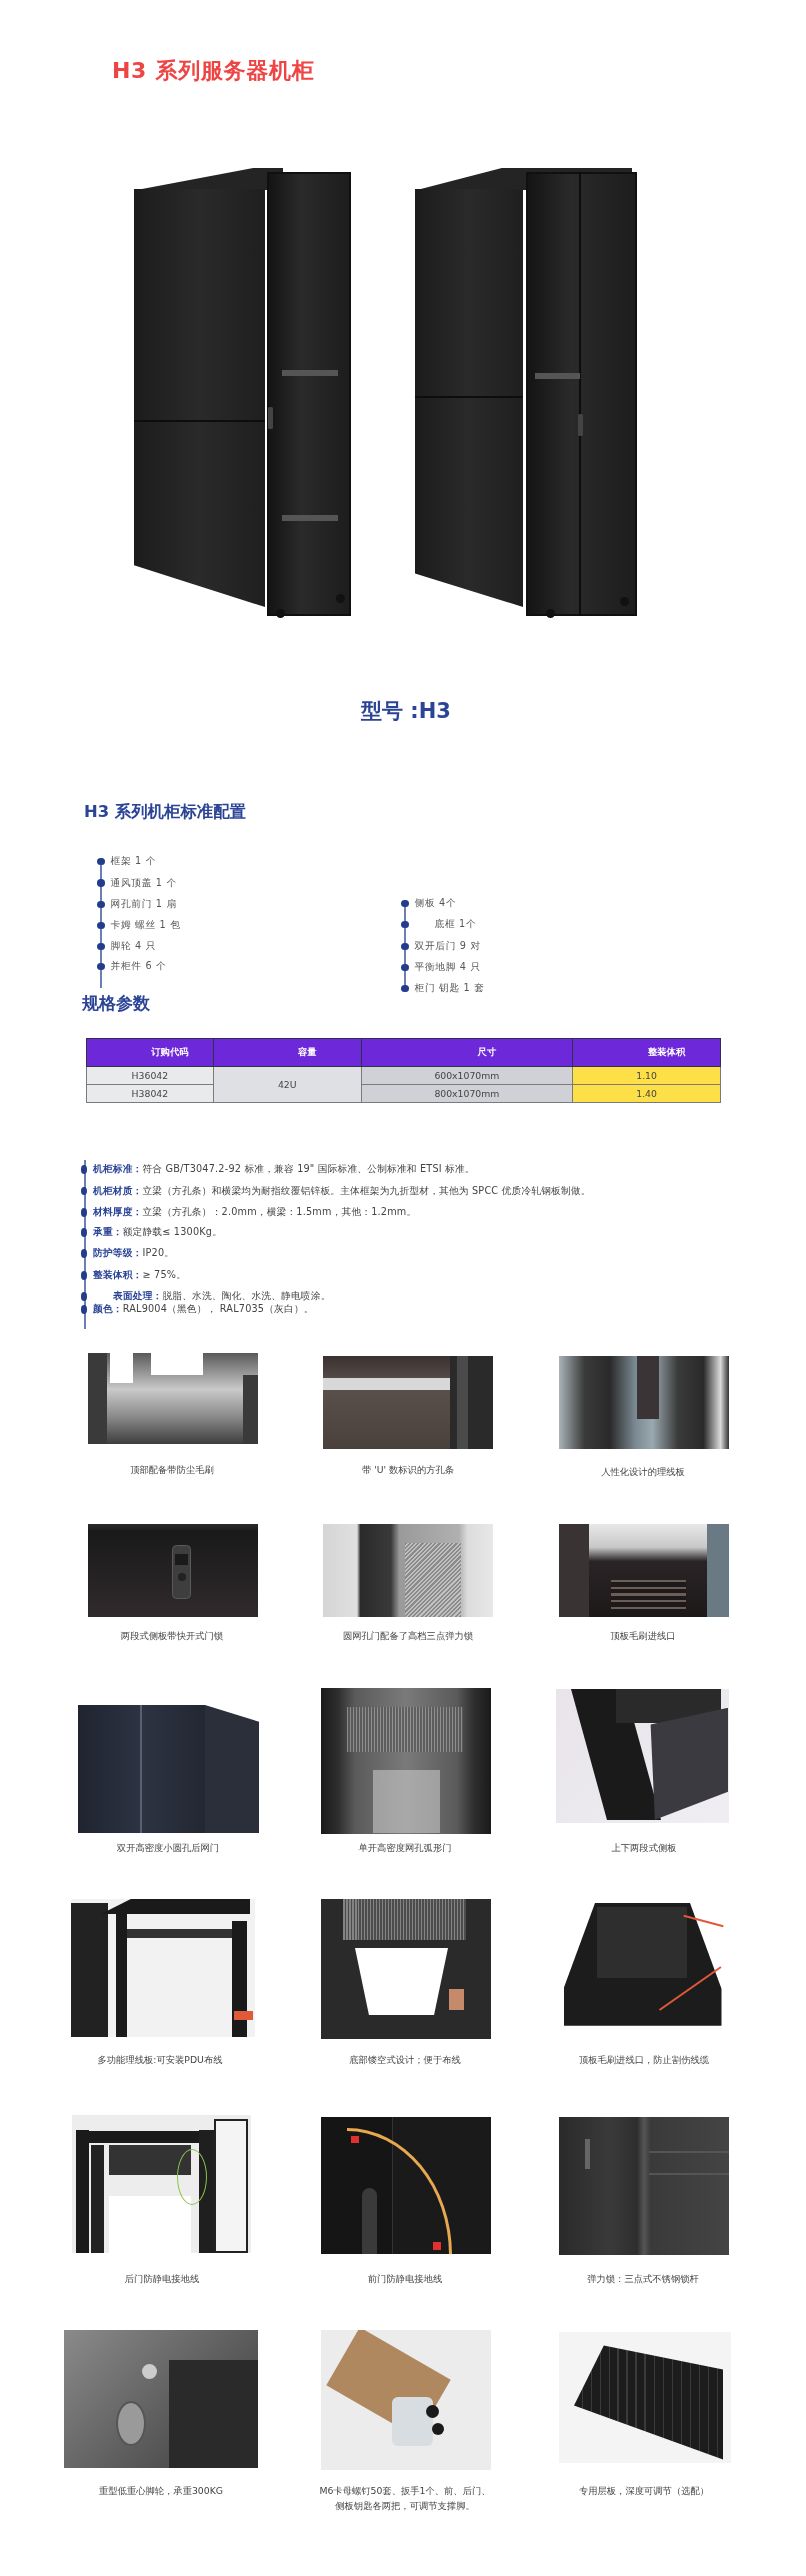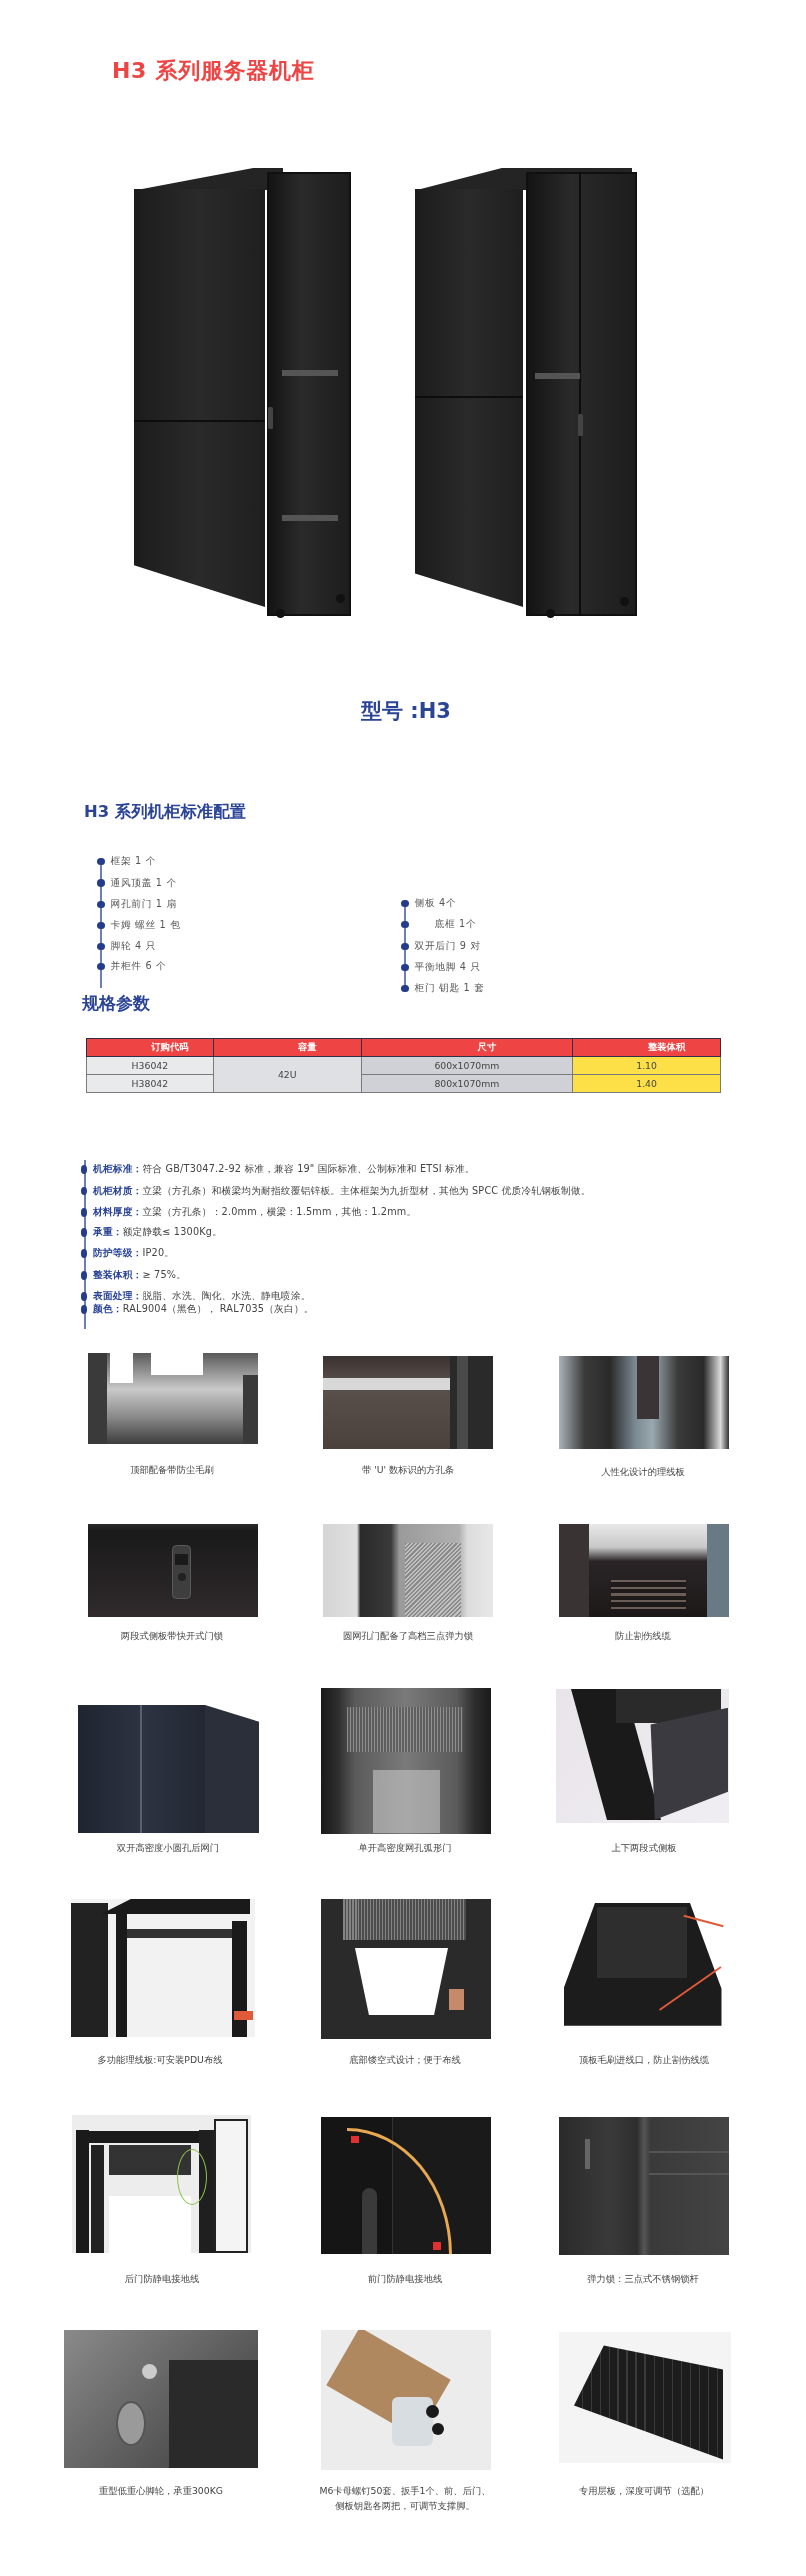--- a/index.html
+++ b/index.html
@@ -25,21 +25,21 @@
 
   
   .timeline { position: absolute; }
   .timeline .line { position: absolute; left: 3px; width: 1.5px; background: #6b7fb5; }
   .timeline .item { position: absolute; left: 0; display: flex; align-items: center; white-space: nowrap; }
   .timeline .dot { width: 7.5px; height: 7.5px; border-radius: 50%; background: #233d8c; margin-right: 6px; flex-shrink: 0; }
   .timeline .txt { font-size: 9.7px; color: #555; letter-spacing: 0.7px; }
 
   
   .spec-table { position: absolute; left: 86px; top: 1038px; width: 635px; border-collapse: collapse; font-size: 9.3px; }
-  .spec-table th { background: #ef4444; color: #fff; font-weight: bold; height: 18px; border: 0.7px solid #2e3148; padding-left: 40px; }
+  .spec-table th { background: #6d28d9; color: #fff; font-weight: bold; height: 28px; border: 0.7px solid #2e3148; padding-left: 40px; }
   .spec-table td { text-align: center; height: 18px; border: 0.7px solid #7a7a7a; color: #444; }
   .spec-table td.c1 { background: #e9eaec; }
   .spec-table td.c2 { background: #dfe0e3; }
   .spec-table td.c3 { background: #cfd1d6; }
   .spec-table td.c4 { background: #fde047; }
 
   
   .spec-list .txt { font-size: 9.7px; color: #444; letter-spacing: 0.2px; }
   .spec-list .key { font-weight: bold; color: #2b4496; }
 
@@ -177,21 +177,21 @@
       <span class="txt"><span class="key">承重：</span><span>额定静载≤ 1300Kg。</span></span>
     </div>
   <div class="item" style="top:84px;">
       <span class="dot" style="width:6px;height:8.2px;border-radius:50%;"></span>
       <span class="txt"><span class="key">防护等级：</span><span>IP20。</span></span>
     </div>
   <div class="item" style="top:106px;">
       <span class="dot" style="width:6px;height:8.2px;border-radius:50%;"></span>
       <span class="txt"><span class="key">整装体积：</span><span>≥ 75%。</span></span>
     </div>
-  <div class="item" style="top:127px;">
+  <div class="item" style="top:127px;gap:20px;">
       <span class="dot" style="width:6px;height:8.2px;border-radius:50%;"></span>
       <span class="txt"><span class="key">表面处理：</span><span>脱脂、水洗、陶化、水洗、静电喷涂。</span></span>
     </div>
   <div class="item" style="top:140px;">
       <span class="dot" style="width:6px;height:8.2px;border-radius:50%;"></span>
       <span class="txt"><span class="key">颜色：</span><span>RAL9004（黑色）， RAL7035（灰白）。</span></span>
     </div>
 </div>
 
 <div class="feat-img" style="left:88px; top:1353px; width:170px; height:91px; background: linear-gradient(180deg,#5a5a5a 0%,#c9c9c9 40%,#8a8a8a 70%,#3d3d3d 100%);">
@@ -224,21 +224,21 @@
 <div class="feat-img" style="left:323px; top:1524px; width:170px; height:93px; background: linear-gradient(90deg,#d5d5d5 0%,#e0e0e0 20%,#2a2a2a 22%,#3a3a3a 40%,#9a9a9a 45%,#b0b0b0 80%,#dcdcdc 85%,#e8e8e8 100%);">
   <div style="position:absolute;left:82px;top:18.7px;width:56px;height:74px;background: repeating-linear-gradient(135deg,#8a8a8a 0 1.5px,#c0c0c0 1.5px 3px);"></div>
 </div>
 <div class="feat-cap" style="left:311px; top:1628px;">圆网孔门配备了高档三点弹力锁</div>
 
 <div class="feat-img" style="left:559px; top:1524px; width:170px; height:93px; background: linear-gradient(180deg,#e8e8e8 0%,#c8c8c8 25%,#2a2426 40%,#1c1818 100%);">
   <div style="position:absolute;left:0;top:0;width:30px;height:93px;background:#3a3334;"></div>
   <div style="position:absolute;right:0;top:0;width:22.4px;height:93px;background:#6a7a85;"></div>
   <div style="position:absolute;left:52px;top:56px;width:75px;height:30px;background: repeating-linear-gradient(180deg,#8a7a70 0 2.2px,#1c1818 2.2px 6.7px);opacity:0.7;"></div>
 </div>
-<div class="feat-cap" style="left:546px; top:1628px;">防止割伤线缆</div>
+<div class="feat-cap" style="left:546px; top:1628px;">顶板毛刷进线口</div>
 
 <div class="feat-img" style="left:78px; top:1690px; width:181px; height:143px; background:#fff;">
   <div style="position:absolute;left:0;top:15px;width:127px;height:128px;background: linear-gradient(90deg,#1f2430 0%,#2d3342 50%,#232733 100%);"></div>
   <div style="position:absolute;left:62px;top:15px;width:2.2px;height:128px;background:#5a6070;"></div>
   <div style="position:absolute;left:127px;top:3.7px;width:54px;height:140px;background:#2a2f3a;clip-path:polygon(0 8%,100% 20%,100% 100%,0 100%);"></div>
 </div>
 <div class="feat-cap" style="left:71px; top:1840px;">双开高密度小圆孔后网门</div>
 
 <div class="feat-img" style="left:321px; top:1688px; width:170px; height:146px; background: linear-gradient(90deg,#1a1a1a 0%,#2e2e2e 10%,#5a5a5a 20%,#7a7a7a 50%,#5a5a5a 80%,#2e2e2e 90%,#1a1a1a 100%);">
   <div style="position:absolute;left:26px;top:18.7px;width:116px;height:45px;background: repeating-linear-gradient(90deg,#9a9a9a 0 1.5px,#5a5a5a 1.5px 3px);opacity:0.8;"></div>

